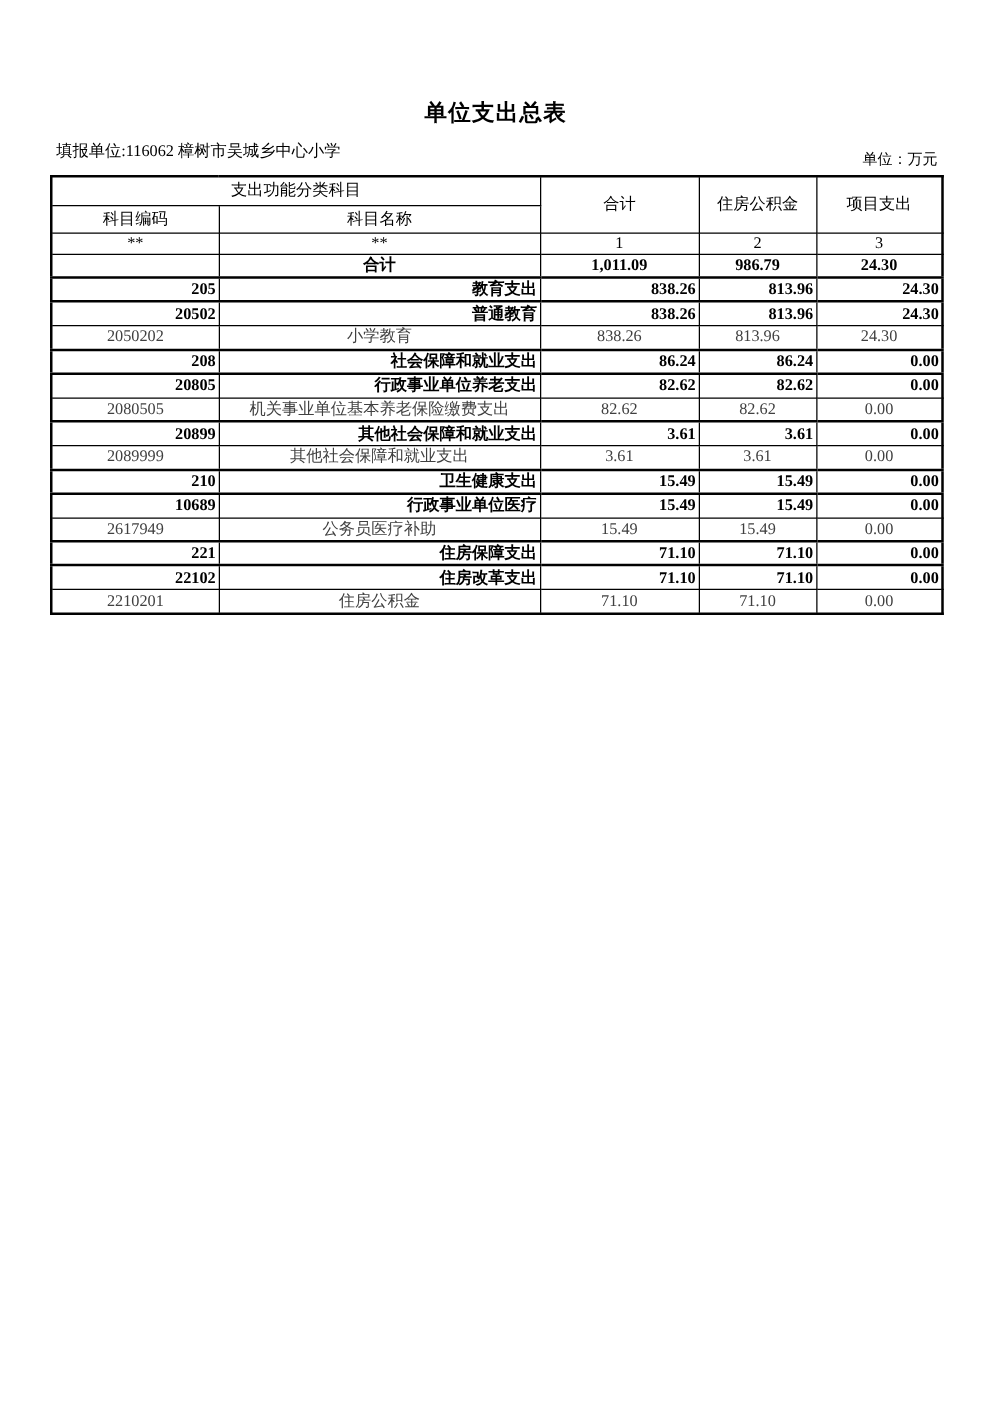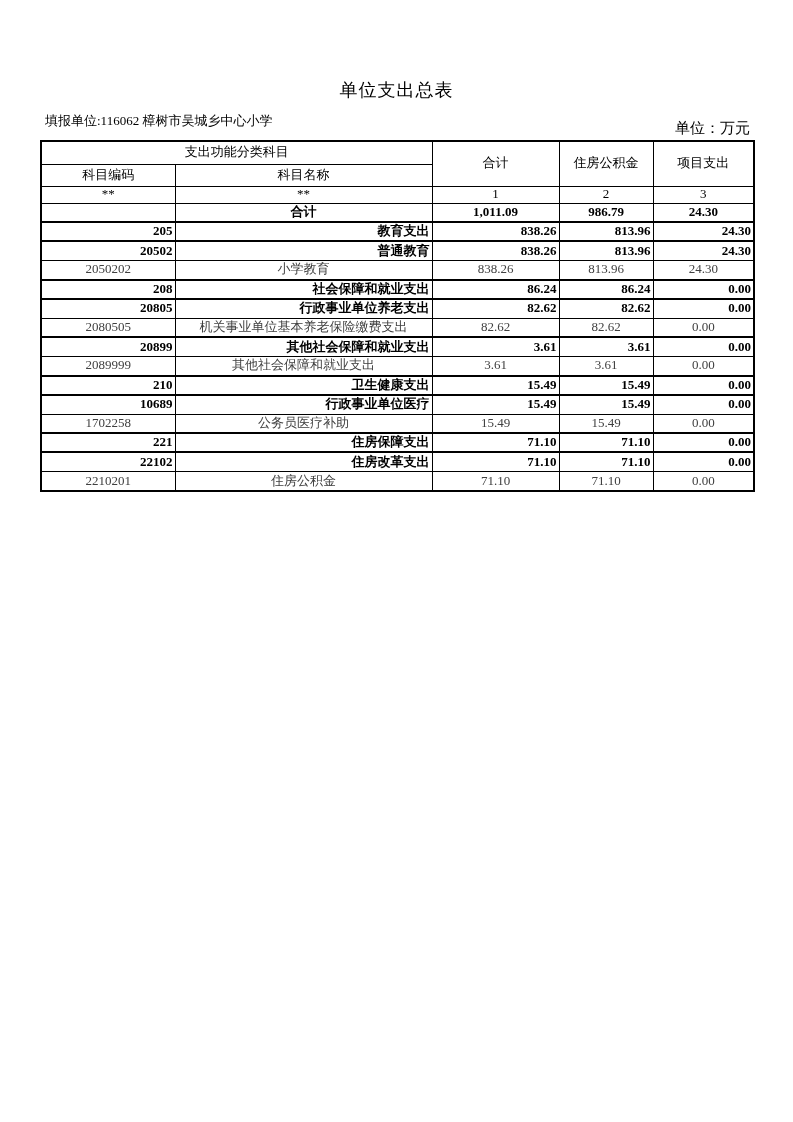--- a/index.html
+++ b/index.html
@@ -16,34 +16,34 @@
     color: #000000;
     overflow: hidden;
   }
   .title {
     position: absolute;
     top: 78px;
     left: 0;
     width: 100%;
     text-align: center;
     font-size: 18px;
-    font-weight: normal;
+    font-weight: bold;
     letter-spacing: 1px;
   }
   .report-unit {
     position: absolute;
     top: 112px;
     left: 45px;
     font-size: 13px;
   }
   .unit-label {
     position: absolute;
     top: 119px;
     right: 43px;
-    font-size: 15px;
+    font-size: 12px;
     margin-left: 16px;
   }
   table.main {
     position: absolute;
     top: 140px;
     left: 40px;
     width: 713px;
     border-collapse: collapse;
     table-layout: fixed;
     border: 2px solid #000;
@@ -177,21 +177,21 @@
           <td>0.00</td>
         </tr>
         <tr class="emph thick-top">
           <td>10689</td>
           <td>行政事业单位医疗</td>
           <td>15.49</td>
           <td>15.49</td>
           <td>0.00</td>
         </tr>
         <tr class="detail">
-          <td>1702258</td>
+          <td>2617949</td>
           <td>公务员医疗补助</td>
           <td>15.49</td>
           <td>15.49</td>
           <td>0.00</td>
         </tr>
         <tr class="emph thick-top">
           <td>221</td>
           <td>住房保障支出</td>
           <td>71.10</td>
           <td>71.10</td>

